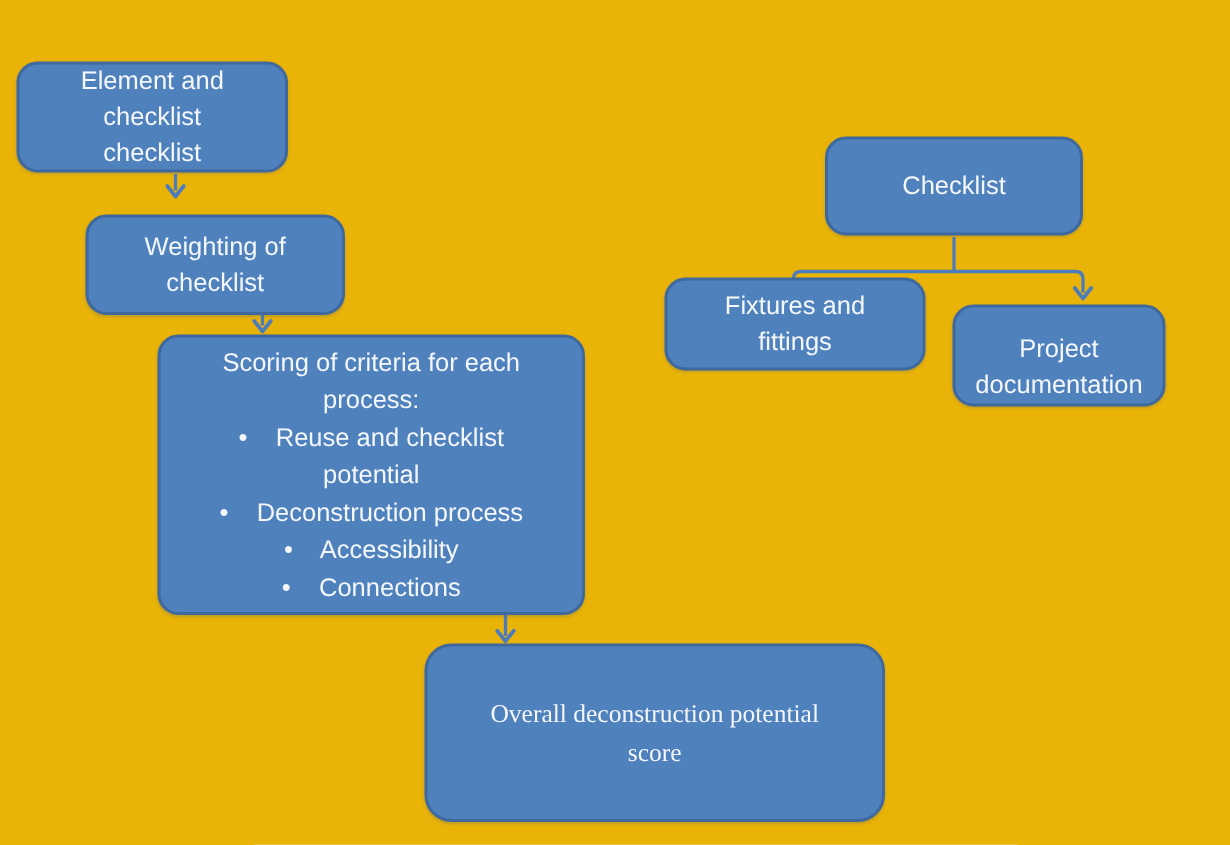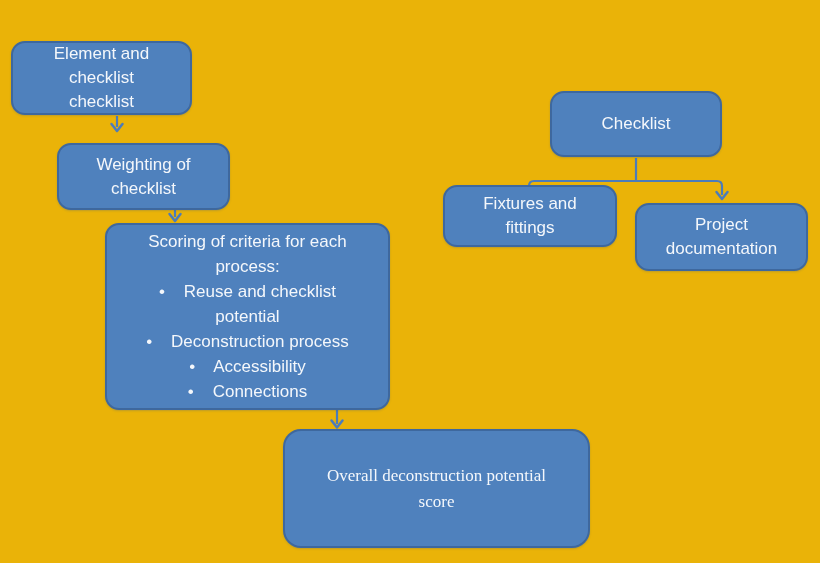--- a/index.html
+++ b/index.html
@@ -41,21 +41,21 @@
   }
   .node .line { white-space: pre; }
   .n-element   { left: 11px;  top: 41px;  width: 181px; height: 74px; }
   .n-weighting { left: 57px;  top: 143px; width: 173px; height: 67px; }
   .n-scoring   { left: 105px; top: 223px; width: 285px; height: 187px;
                  border-radius: 14px; line-height: 25px; }
   .n-overall   { left: 283px; top: 429px; width: 307px; height: 119px;
                  border-radius: 18px; line-height: 26px; font-family: Liberation Serif, serif; }
   .n-checklist { left: 550px; top: 91px;  width: 172px; height: 66px; }
   .n-fixtures  { left: 443px; top: 185px; width: 174px; height: 62px; }
-  .n-project   { left: 635px; top: 203px; width: 173px; height: 68px; }
+  .n-project   { left: 635px; top: 203px; width: 142px; height: 68px; justify-content: flex-end; }
 </style>
 </head>
 <body>
 
 <div class="stage">
 
   <svg class="connectors" viewBox="0 0 820 563" aria-hidden="true">
     <g>
       <path class="cline" d="M117 116 L117 127"></path>
       <path class="chead" d="M111.5 124 L117 131 L122.5 124"></path>

